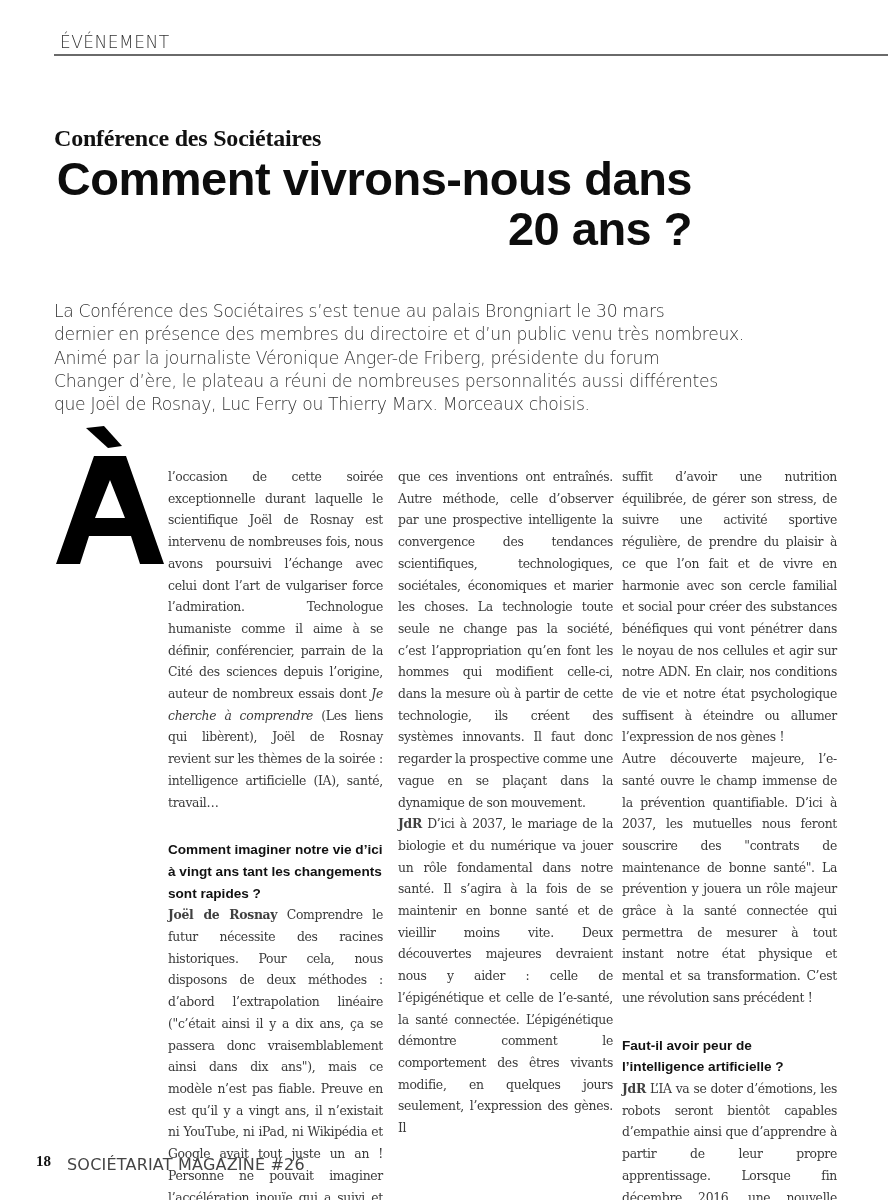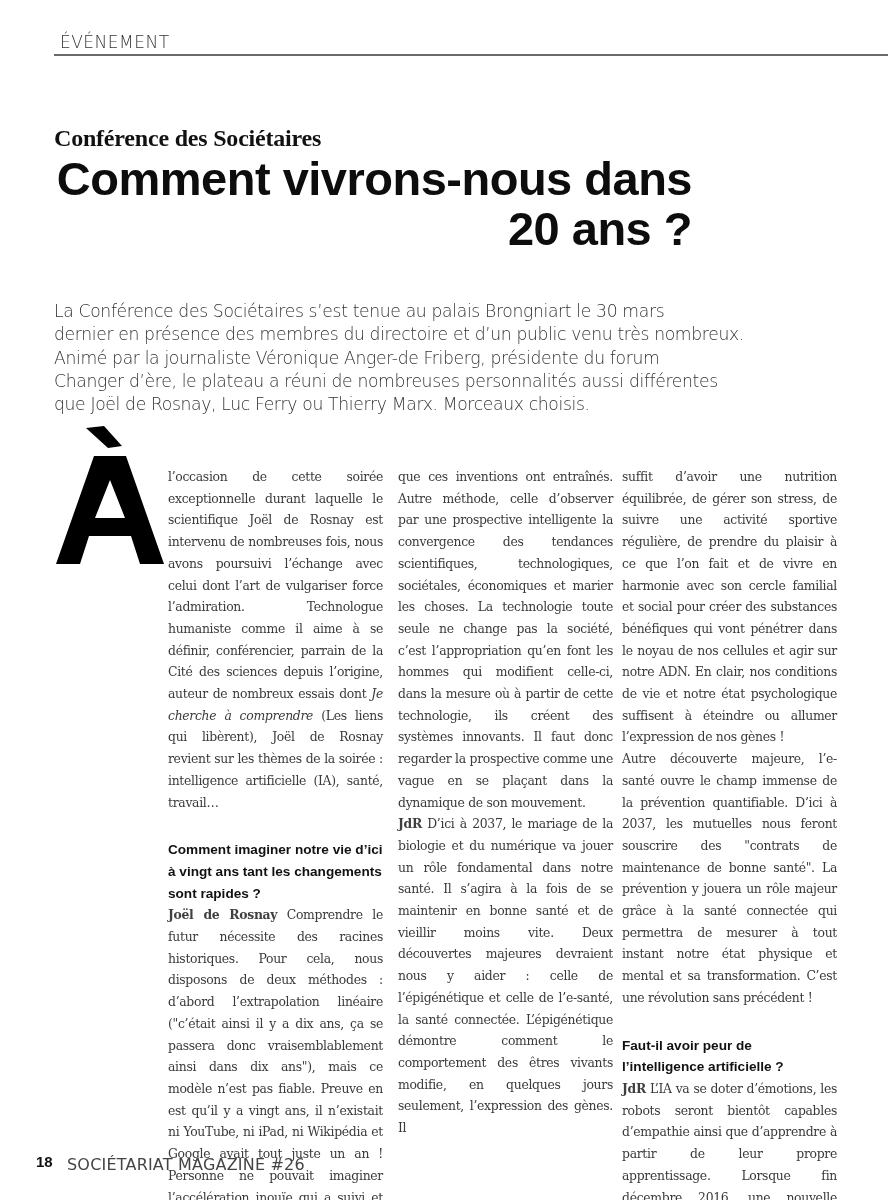--- a/index.html
+++ b/index.html
@@ -18,21 +18,21 @@
 
   .col { position:absolute; top:466px; width:215px; font-family:"DejaVu Serif", serif; font-size:12.4px; line-height:21.7px; color:#3a3a3a; text-align:justify; letter-spacing:-0.3px; }
   .col1 { left:168px; top:466px; }
   .col2 { left:398px; }
   .col3 { left:622px; }
   .col p { margin:0; }
   .col .q { font-family:"Liberation Sans", sans-serif; font-weight:bold; font-size:13.6px; line-height:21.7px; color:#111; text-align:left; letter-spacing:0; margin-top:26px; }
   .col .who { font-weight:bold; color:#404040; }
   .col em { font-style:italic; }
 
-  .footer-page { position:absolute; left:36px; top:1153px; font-family:Liberation Sans, sans-serif; font-weight:bold; font-size:15px; color:#111;text-align:right; }
+  .footer-page { position:absolute; left:36px; top:1153px; font-family:Liberation Serif, serif; font-weight:bold; font-size:15px; color:#111;text-align:right; }
   .footer-mag { position:absolute; left:67px; top:1155px; font-family:"DejaVu Sans", sans-serif; font-size:16px; color:#444; letter-spacing:0.2px; }
 </style>
 </head>
 <body>
 
 <div class="section-label">ÉVÉNEMENT</div>
 <div class="section-rule"></div>
 
 <div class="kicker">Conférence des Sociétaires</div>
 <h1 class="title" style="margin:0;">Comment vivrons-nous dans 20 ans ?</h1>

